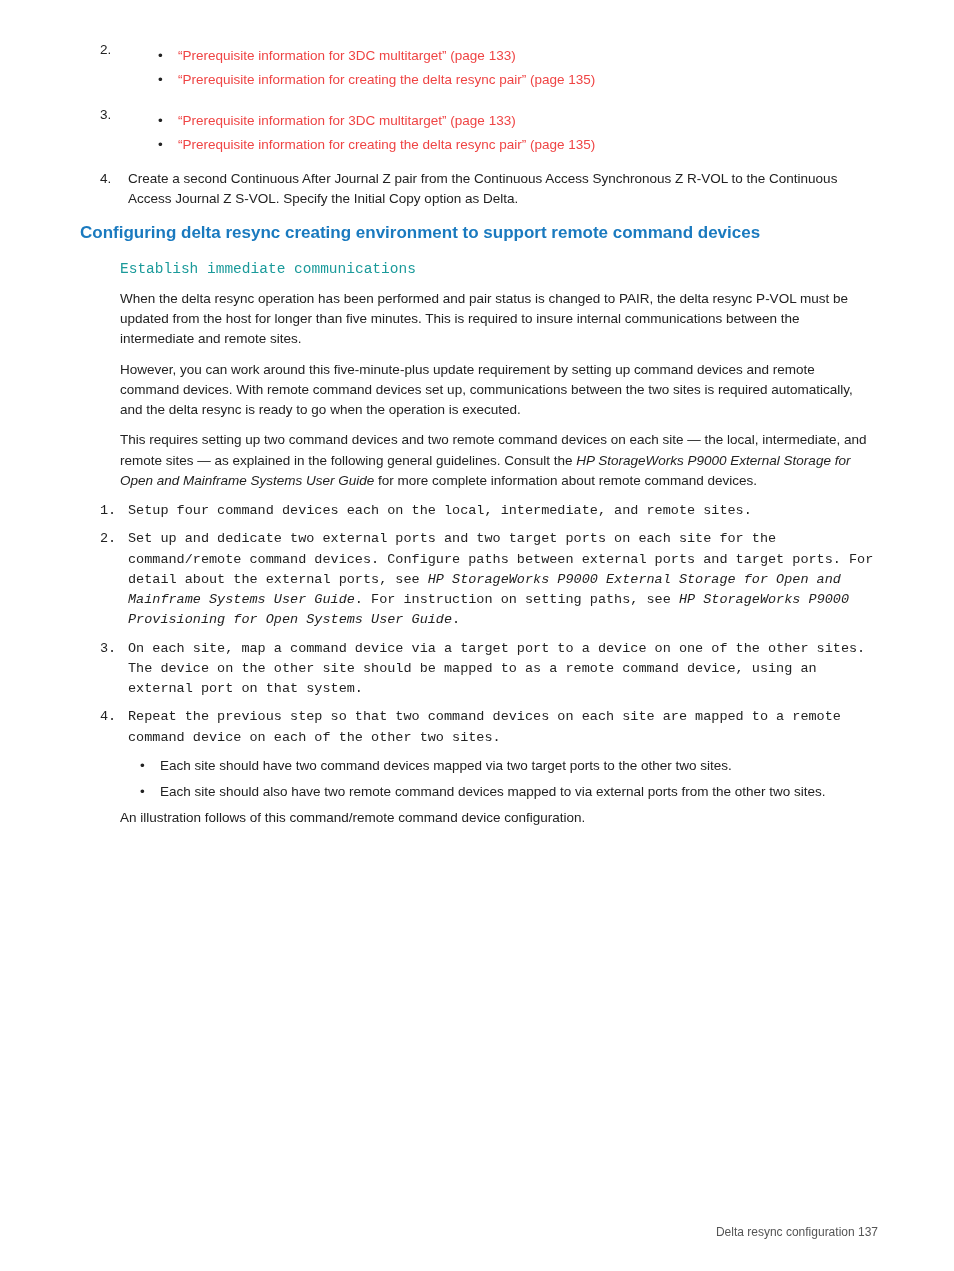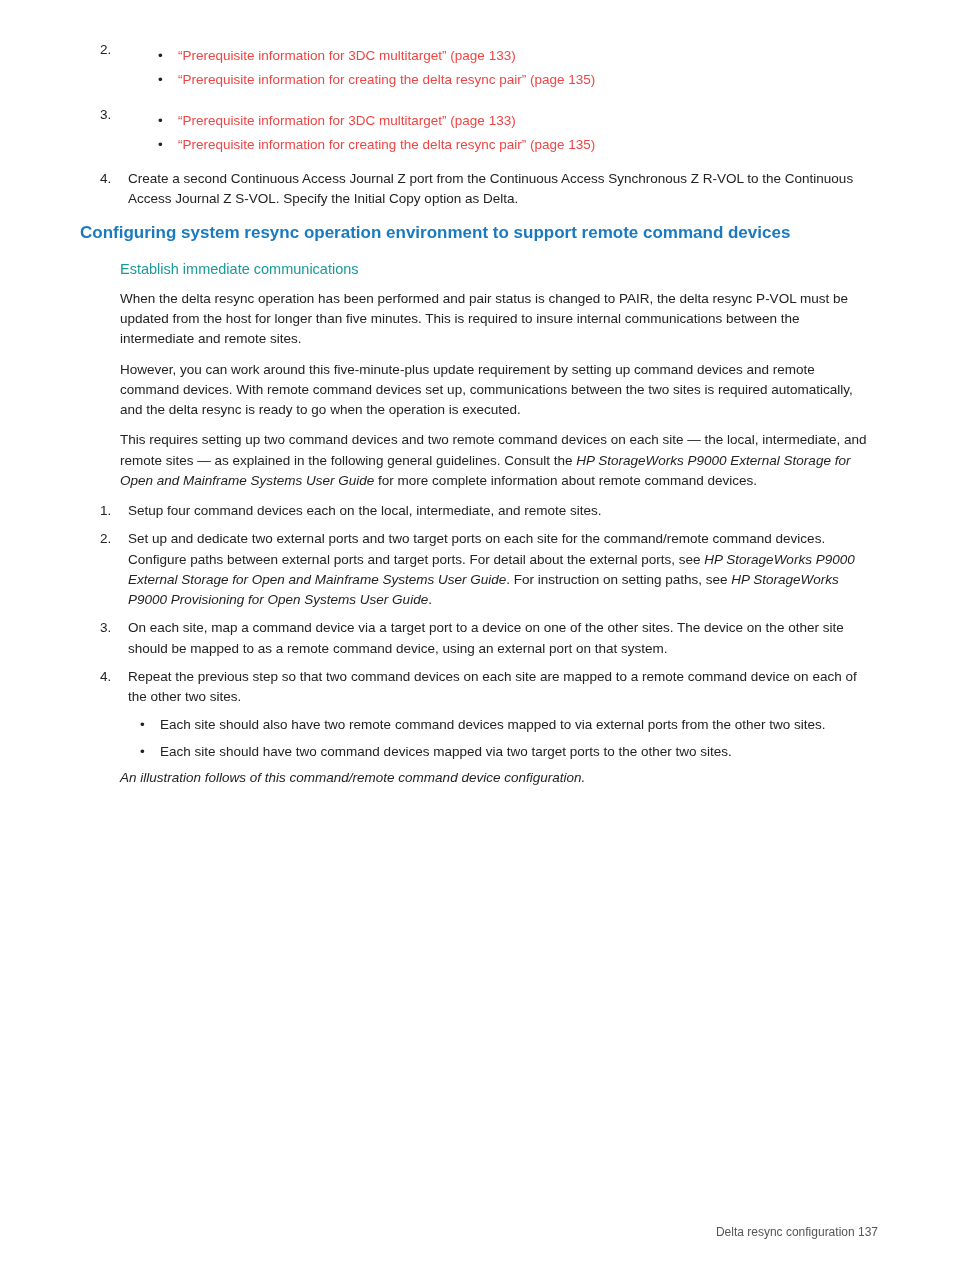--- a/index.html
+++ b/index.html
@@ -96,20 +96,21 @@
     .footer {
       position: absolute;
       bottom: 30px;
       right: 76px;
       font-size: 12px;
       color: #555;
     }
 
     .indent-block {
       padding-left: 40px;
+      font-family: Liberation Mono, monospace;
     }
 
     .sub-numbered-list {
       list-style: none;
       padding: 0;
       margin: 0;
     }
 
     .sub-numbered-list > li {
       display: flex;
@@ -144,21 +145,20 @@
     }
 
     .indent-bullet-list li::before {
       content: "•";
       color: #222;
       min-width: 12px;
     }
 
     .final-text {
       padding-left: 40px;
-      font-style: italic;
     }
   </style>
 </head>
 <body>
 
 <div class="page">
 
   <ol class="numbered-list">
     <li>
       <span class="num">2.</span>
@@ -182,26 +182,26 @@
           </li>
           <li>
             <a class="link">“Prerequisite information for creating the delta resync pair” (page 135)</a>
           </li>
         </ul>
       </div>
     </li>
     <li>
       <span class="num">4.</span>
       <div class="content">
-        <span>Create a second Continuous Access Journal Z port from the Continuous Access Synchronous Z R-VOL to the Continuous Access Journal Z S-VOL. Specify the Initial Copy option as Delta.</span>
+        <span>Create a second Continuous After Journal Z pair from the Continuous Access Synchronous Z R-VOL to the Continuous Access Journal Z S-VOL. Specify the Initial Copy option as Delta.</span>
       </div>
     </li>
   </ol>
 
-  <h2 class="section-heading">Configuring system resync operation environment to support remote command devices</h2>
+  <h2 class="section-heading">Configuring delta resync creating environment to support remote command devices</h2>
 
 
 
   <h3 class="sub-heading indent-block">Establish immediate communications</h3>
 
   <p class="body-text">When the delta resync operation has been performed and pair status is changed to PAIR, the delta resync P-VOL must be updated from the host for longer than five minutes. This is required to insure internal communications between the intermediate and remote sites.</p>
 
   <p class="body-text">However, you can work around this five-minute-plus update requirement by setting up command devices and remote command devices. With remote command devices set up, communications between the two sites is required automatically, and the delta resync is ready to go when the operation is executed.</p>
 
   <p class="body-text">This requires setting up two command devices and two remote command devices on each site — the local, intermediate, and remote sites — as explained in the following general guidelines. Consult the <span class="italic">HP StorageWorks P9000 External Storage for Open and Mainframe Systems User Guide</span> for more complete information about remote command devices.</p>
@@ -223,23 +223,23 @@
     </li>
     <li>
       <span class="num">4.</span>
       <div class="content">Repeat the previous step so that two command devices on each site are mapped to a remote command device on each of the other two sites.</div>
     </li>
   </ol>
 
 
   <ul class="indent-bullet-list">
     <li>
+      <span>Each site should have two command devices mapped via two target ports to the other two sites.</span>
+    </li>
+    <li>
       <span>Each site should also have two remote command devices mapped to via external ports from the other two sites.</span>
-    </li>
-    <li>
-      <span>Each site should have two command devices mapped via two target ports to the other two sites.</span>
     </li>
   </ul>
 
   <p class="final-text">An illustration follows of this command/remote command device configuration.</p>
 
   <div class="footer">Delta resync configuration    137</div>
 </div>
 
 </body></html>

